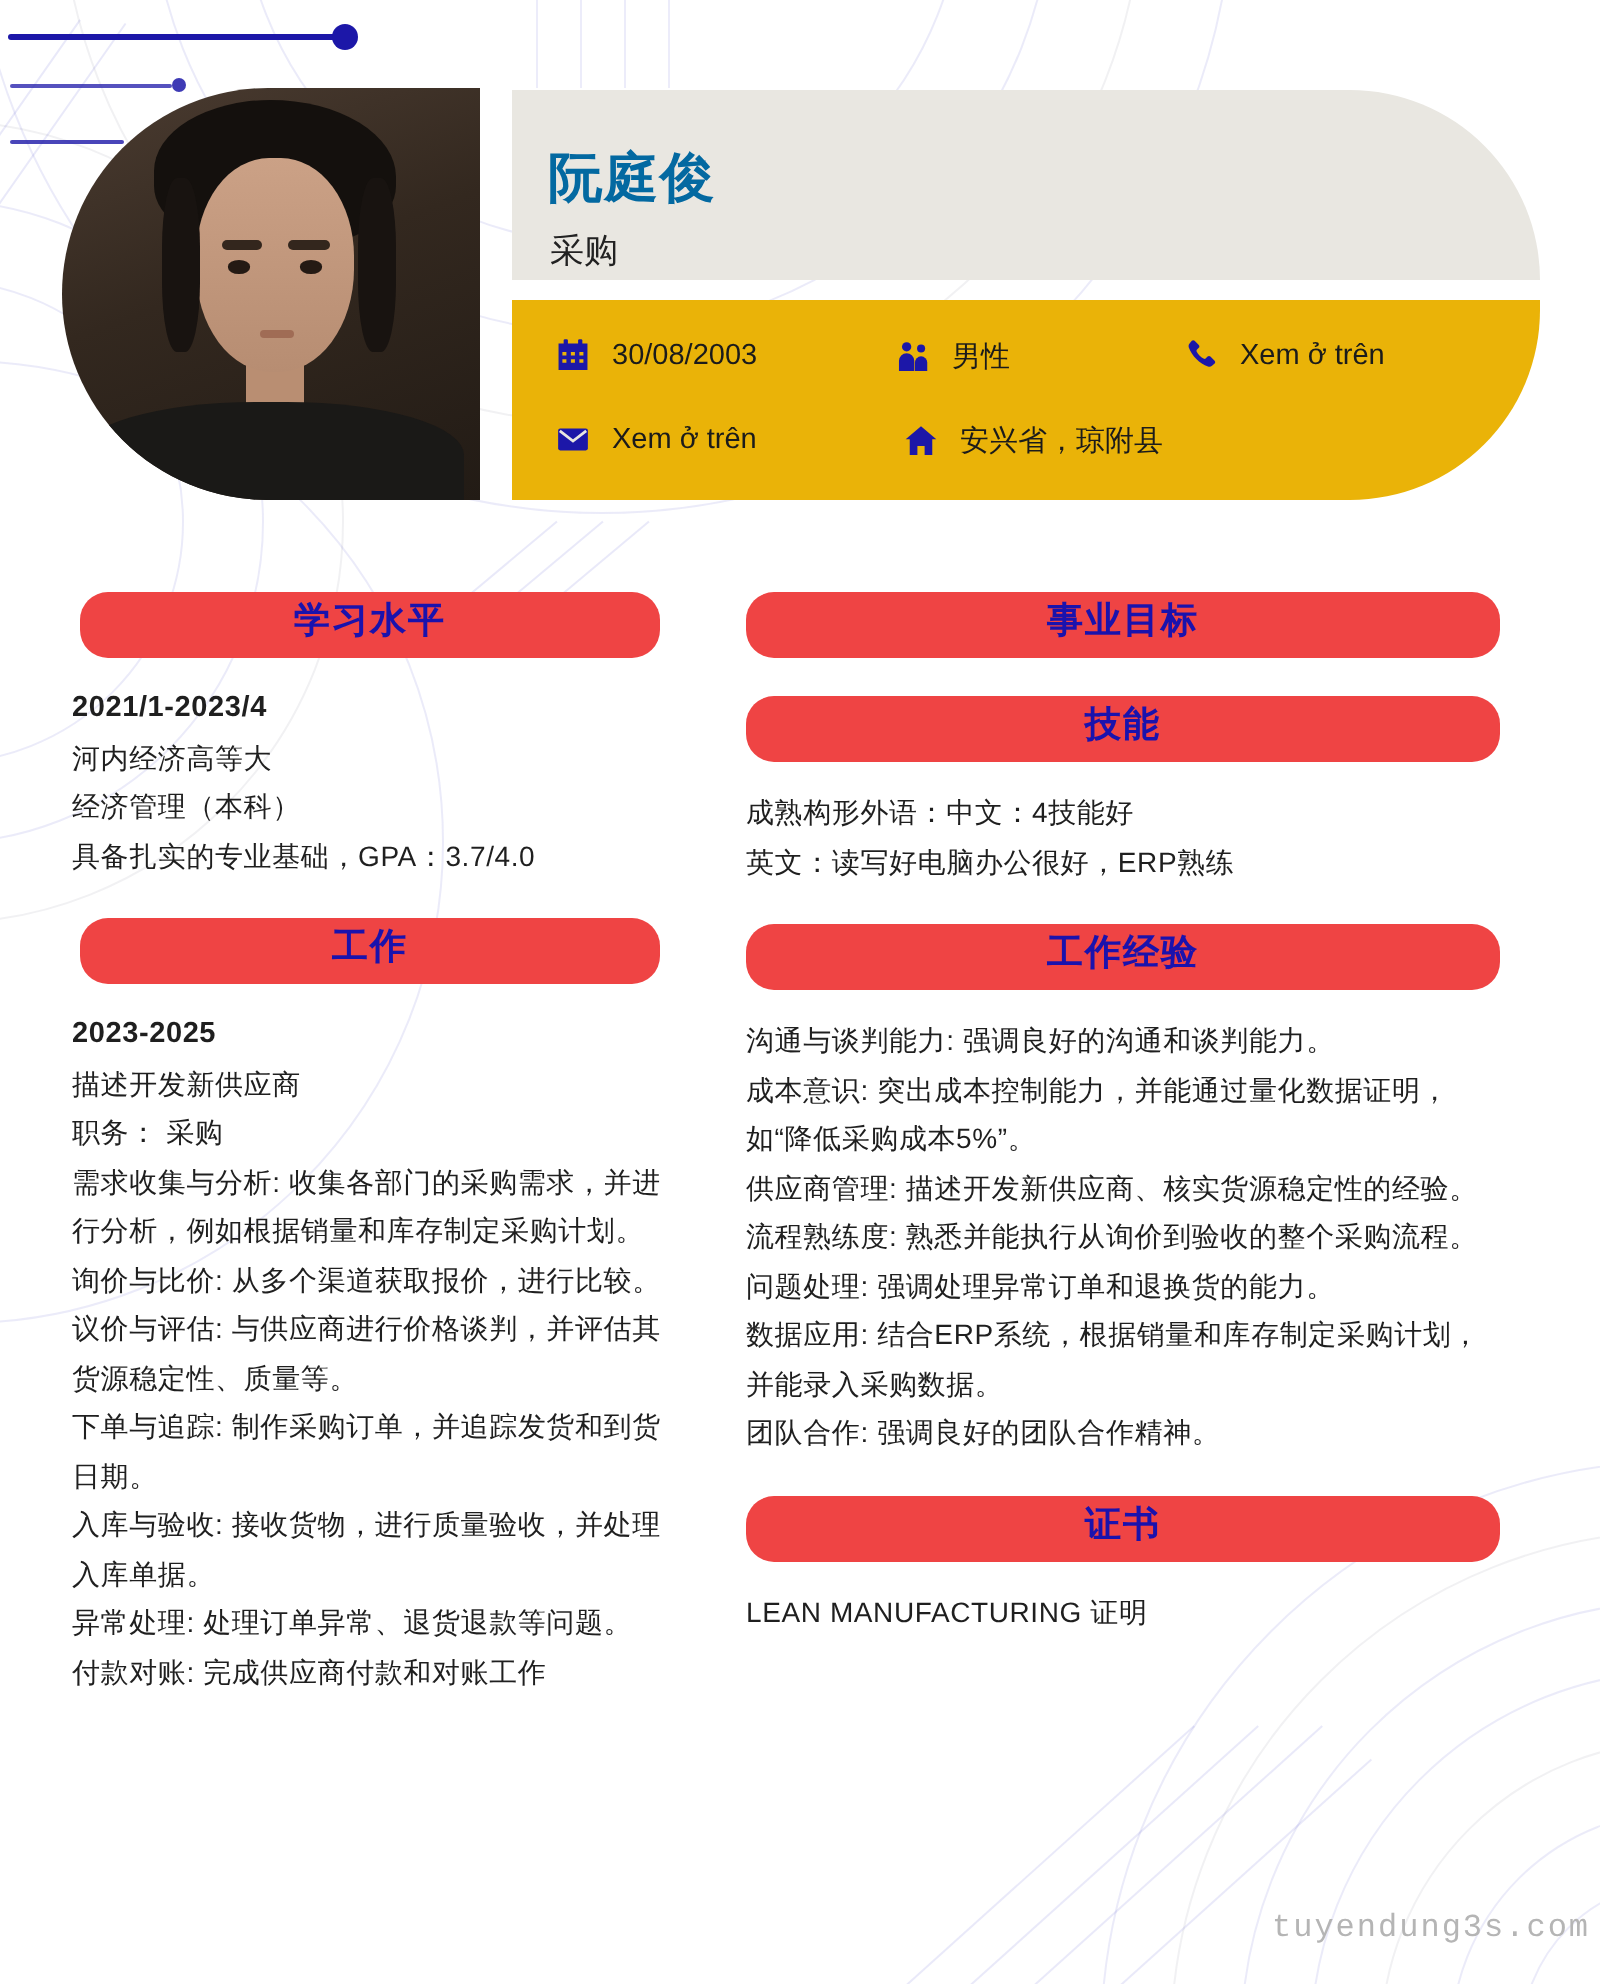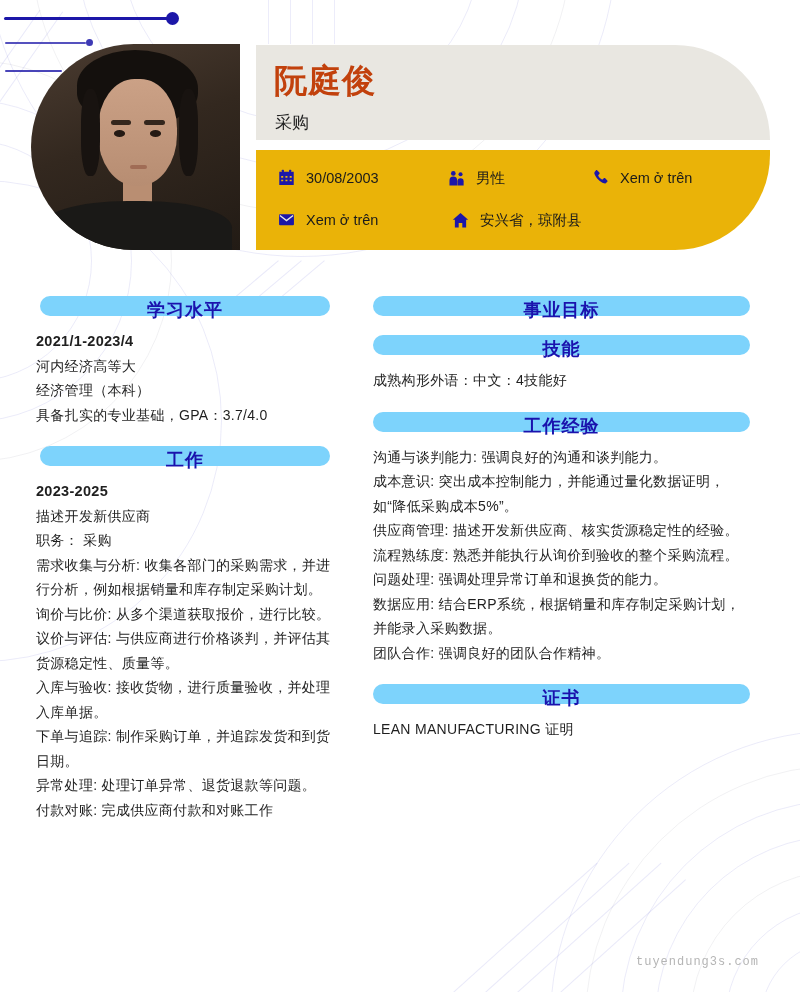--- a/index.html
+++ b/index.html
@@ -24,41 +24,41 @@
   .ph-face{position:absolute;left:32%;top:17%;width:38%;height:52%;
            background:linear-gradient(#cba186,#b78d72);border-radius:46% 46% 48% 48%;}
   .ph-brow{position:absolute;top:38%;width:26%;height:5%;background:#33261d;border-radius:3px;}
   .ph-eye{position:absolute;top:48%;width:14%;height:6%;background:#241a14;border-radius:50%;}
   .ph-mouth{position:absolute;left:40%;top:80%;width:22%;height:4%;background:#a06c55;border-radius:3px;}
   .ph-neck{position:absolute;left:44%;top:62%;width:14%;height:18%;background:#b98e72;}
   .ph-shirt{position:absolute;left:4%;bottom:-4%;width:92%;height:28%;background:#1a1917;
             border-radius:46% 46% 0 0;}
   .name-band{position:absolute;left:256px;top:45px;width:514px;height:95px;background:#e9e7e1;
              border-radius:0 95px 0 0;}
-  .name{margin:14px 0 0 18px;font-size:33px;font-weight:bold;letter-spacing:1px;color:#c2410c;}
+  .name{margin:26px 0 0 18px;font-size:27px;font-weight:bold;letter-spacing:1px;color:#0369a1;}
   .job-title{margin:7px 0 0 19px;font-size:17px;color:#222;}
   .info-band{position:absolute;left:256px;top:150px;width:514px;height:100px;background:#eab308;
              border-radius:0 0 95px 0;}
   .info-item{position:absolute;display:flex;align-items:center;gap:11px;font-size:14.5px;color:#1b1b1b;}
   .info-item svg{display:block;}
   .icn{width:17px;height:17px;flex:0 0 17px;color:#1c17a8;}
   
   .col{position:absolute;top:296px;}
   .col-left{left:32px;width:306px;}
   .col-right{left:373px;width:377px;}
-  .pill{height:20px;line-height:28px;background:#7dd3fc;border-radius:14px;text-align:center;
+  .pill{height:33px;line-height:28px;background:#ef4444;border-radius:14px;text-align:center;
         color:#1a12ad;font-size:18px;font-weight:bold;letter-spacing:1px;}
   .col-left .pill{margin:0 8px;}
   .sec + .sec{margin-top:19px;}
   .sec-body{margin:13px 0 0 0;font-size:14px;line-height:24.5px;letter-spacing:.3px;}
   .col-left .sec-body{margin-left:4px;margin-right:0;}
   .bold-line{font-weight:bold;font-size:14.5px;}
   
   .watermark{position:absolute;left:636px;top:955px;font-family:"Liberation Mono","DejaVu Sans Mono",monospace;
-             font-size:12px;color:#b5b5b5;letter-spacing:1px;}
+             font-size:16px;color:#b5b5b5;letter-spacing:1px;}
 </style>
 </head>
 <body>
 
 <div class="page">
 
   <div class="deco deco-c" style="left:120px;top:-240px;width:360px;height:360px;"></div>
   <div class="deco deco-c" style="left:75px;top:-285px;width:450px;height:450px;"></div>
   <div class="deco deco-cg" style="left:30px;top:-330px;width:540px;height:540px;"></div>
   <div class="deco deco-c" style="left:-15px;top:-375px;width:630px;height:630px;"></div>
@@ -176,36 +176,37 @@
     </div>
     <div class="sec">
       <div class="pill">工作</div>
       <div class="sec-body">
         <div class="bold-line">2023-2025</div>
         <div>描述开发新供应商</div>
         <div>职务： 采购</div>
         <div>需求收集与分析: 收集各部门的采购需求，并进行分析，例如根据销量和库存制定采购计划。</div>
         <div>询价与比价: 从多个渠道获取报价，进行比较。</div>
         <div>议价与评估: 与供应商进行价格谈判，并评估其货源稳定性、质量等。</div>
+        <div>下单与追踪: 制作采购订单，并追踪发货和到货日期。</div>
         <div>入库与验收: 接收货物，进行质量验收，并处理入库单据。</div>
-        <div>下单与追踪: 制作采购订单，并追踪发货和到货日期。</div>
         <div>异常处理: 处理订单异常、退货退款等问题。</div>
         <div>付款对账: 完成供应商付款和对账工作</div>
       </div>
     </div>
   </div>
 
   <div class="col col-right">
     <div class="sec">
       <div class="pill">事业目标</div>
     </div>
     <div class="sec">
       <div class="pill">技能</div>
       <div class="sec-body">
         <div>成熟构形外语：中文：4技能好</div>
+        <div>英文：读写好电脑办公很好，ERP熟练</div>
       </div>
     </div>
     <div class="sec">
       <div class="pill">工作经验</div>
       <div class="sec-body">
         <div>沟通与谈判能力: 强调良好的沟通和谈判能力。</div>
         <div>成本意识: 突出成本控制能力，并能通过量化数据证明，如“降低采购成本5%”。</div>
         <div>供应商管理: 描述开发新供应商、核实货源稳定性的经验。</div>
         <div>流程熟练度: 熟悉并能执行从询价到验收的整个采购流程。</div>
         <div>问题处理: 强调处理异常订单和退换货的能力。</div>

